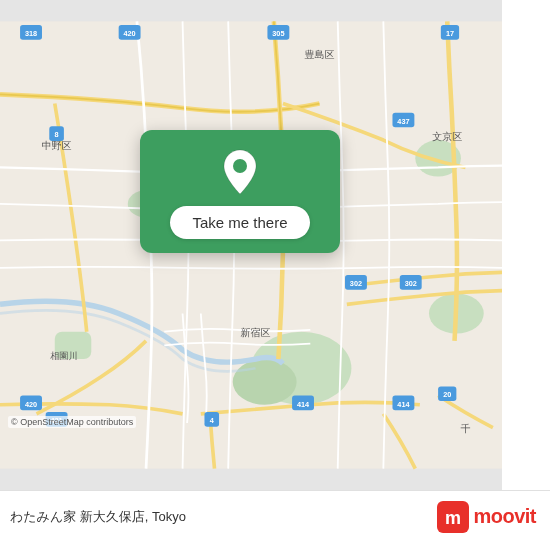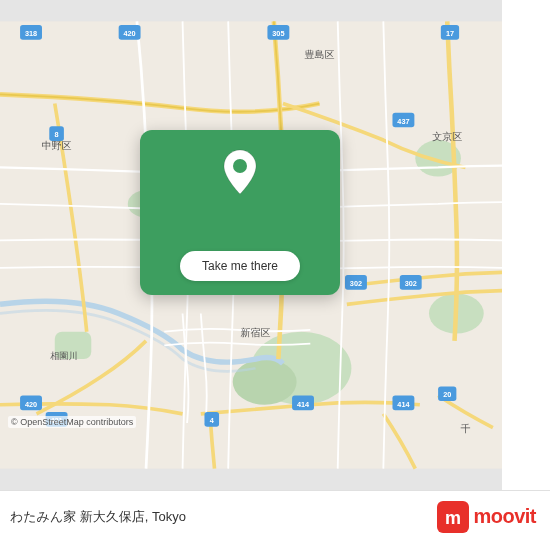--- a/index.html
+++ b/index.html
@@ -47,26 +47,25 @@
       height: 48px;
       margin-bottom: 10px;
     }
 
     #take-me-there-btn {
       background: white;
       color: #333;
       border: none;
       border-radius: 20px;
       padding: 8px 22px;
-      font-size: 12px;
+      font-size: 15px;
       font-weight: 500;
       cursor: pointer;
       white-space: nowrap;
       box-shadow: 0 1px 4px rgba(0,0,0,0.15);
-      margin-top: 45px;
     }
 
     #bottom-bar {
       width: 550px;
       height: 52px;
       background: white;
       display: flex;
       align-items: center;
       justify-content: space-between;
       padding: 0 14px 0 10px;

